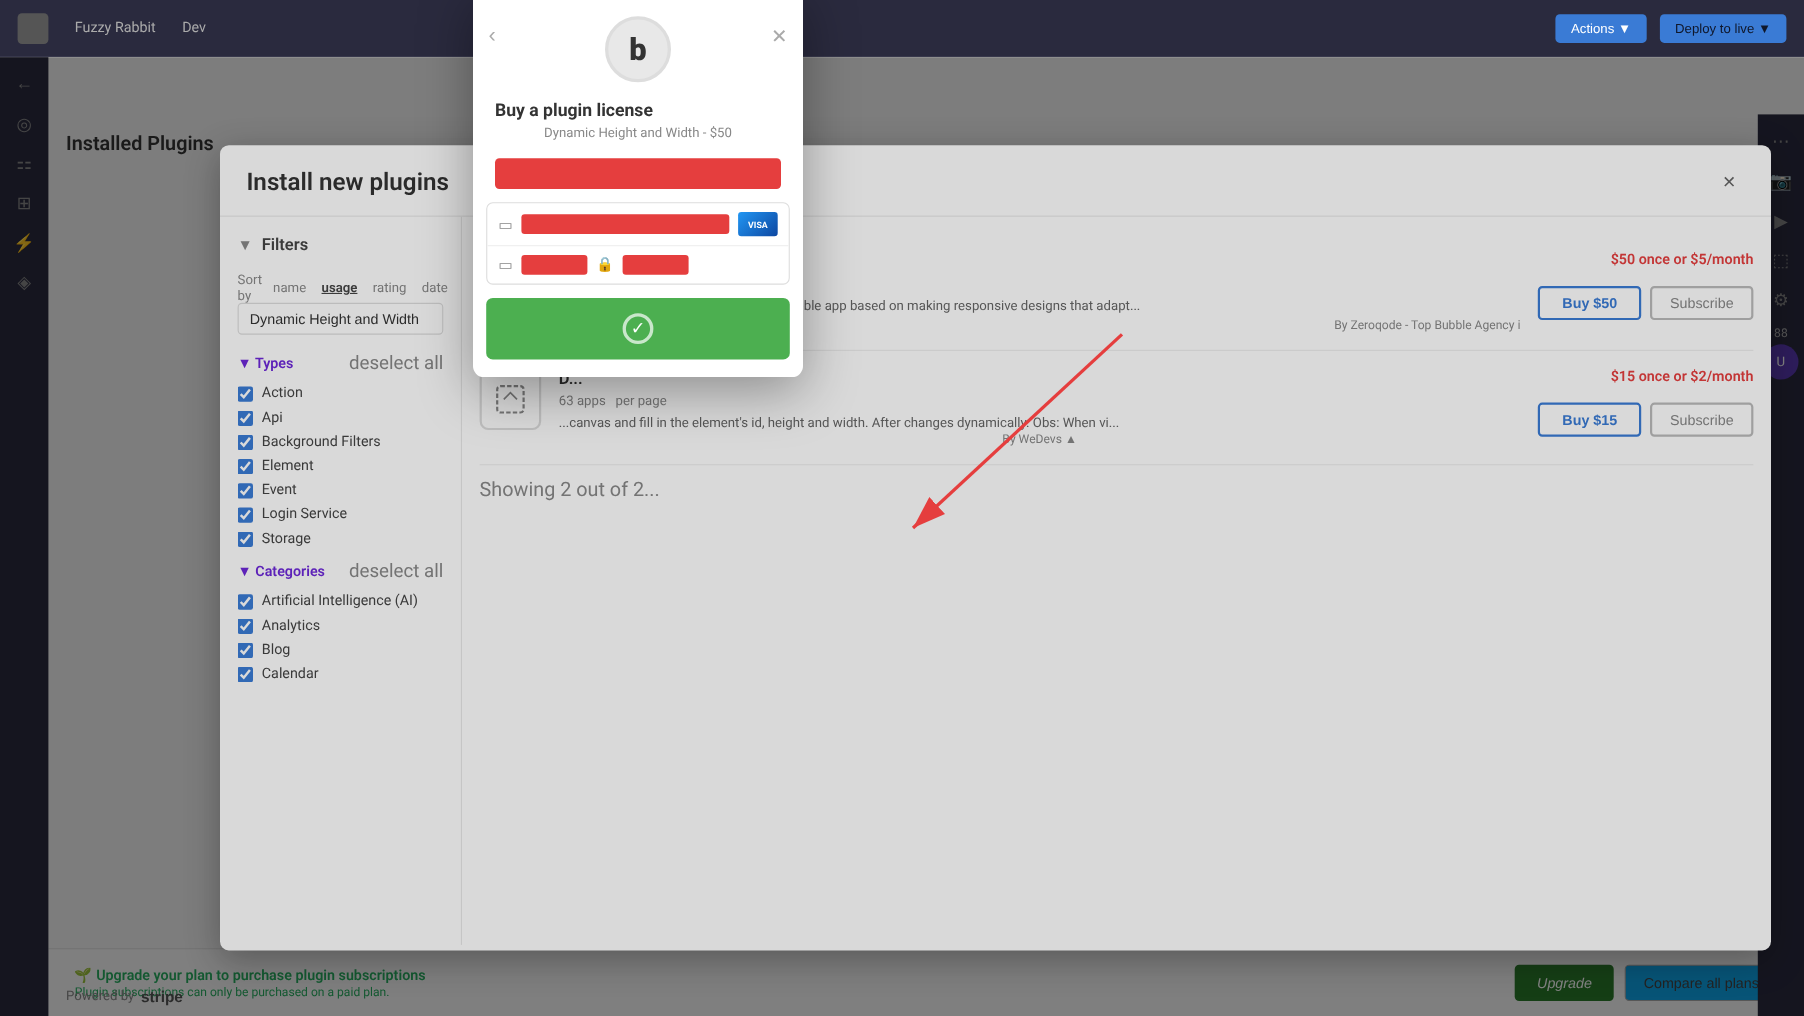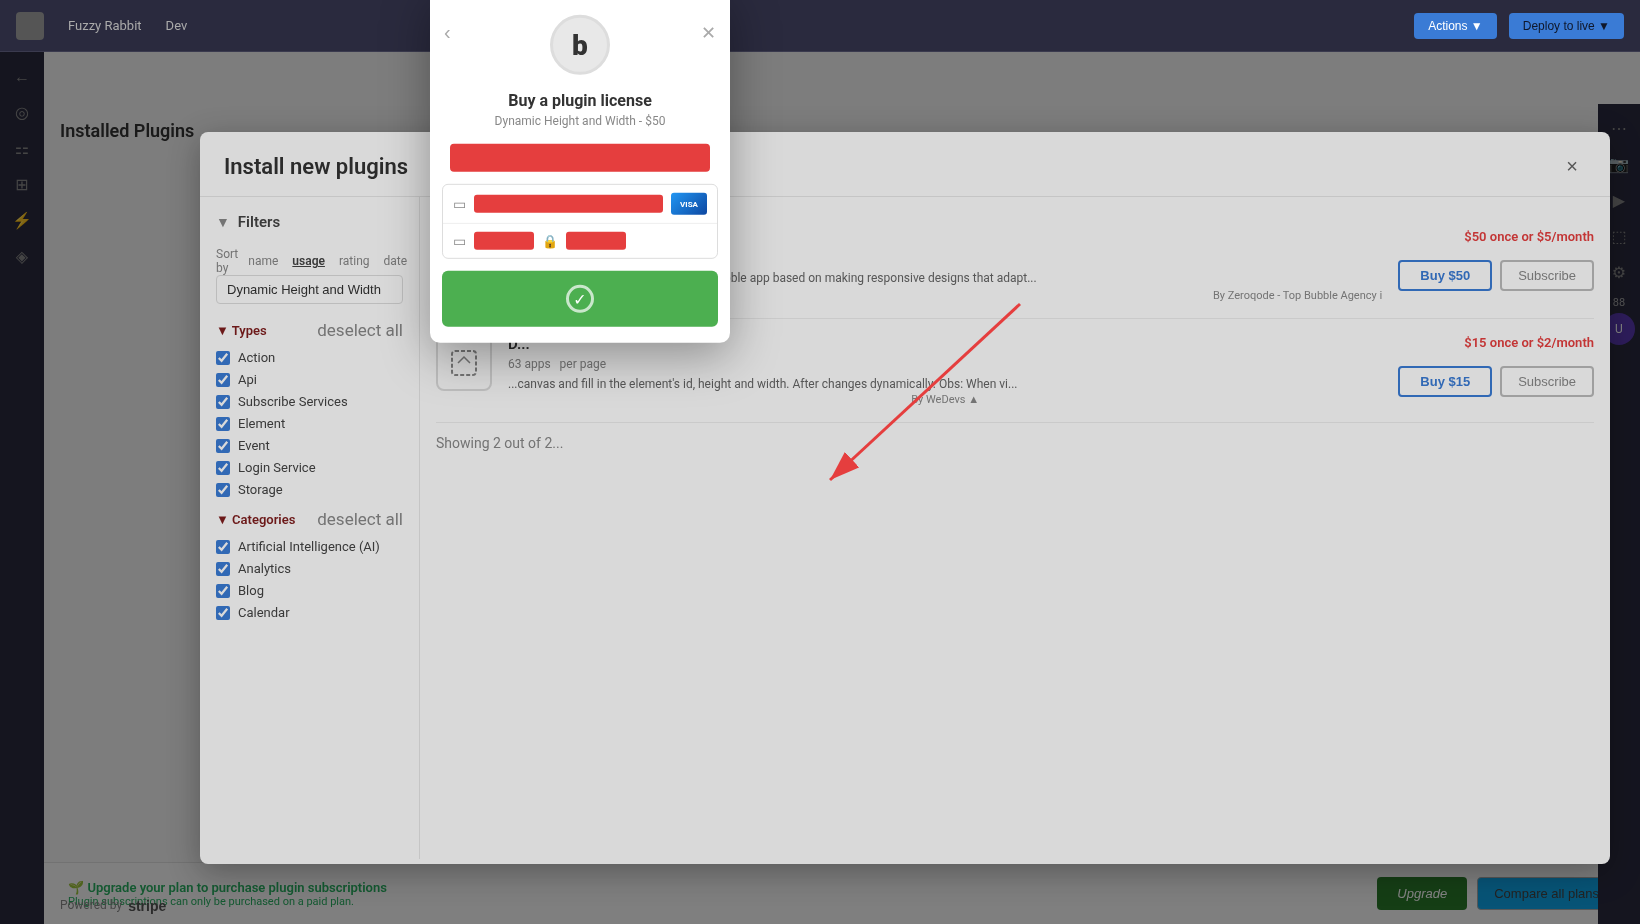--- a/index.html
+++ b/index.html
@@ -201,21 +201,21 @@
 
     .filter-section-title {
       display: flex;
       align-items: center;
       justify-content: space-between;
       margin-bottom: 10px;
     }
     .filter-section-label {
       font-size: 13px;
       font-weight: 600;
-      color: #7f1d1d;
+      color: #6d28d9;
       display: flex;
       align-items: center;
       gap: 4px;
     }
     .filter-deselect {
       font-size: 17px;
       color: #888;
       cursor: pointer;
     }
 
@@ -312,21 +312,21 @@
       padding: 6px 16px;
       font-size: 13px;
       cursor: pointer;
     }
     .plugin-buttons-row {
       display: flex;
       gap: 8px;
     }
 
     .showing-text {
-      font-size: 14px;
+      font-size: 18px;
       color: #888;
       padding: 12px 0;
     }
 
     
     .upgrade-bar {
       position: absolute;
       bottom: 0; left: 44px; right: 0;
       background: #f9f9f9;
       border-top: 1px solid #e0e0e0;
@@ -477,21 +477,20 @@
       border-radius: 50%;
       background: #e8e8e8;
       display: flex; align-items: center; justify-content: center;
       font-size: 28px;
       font-weight: 900;
       color: #333;
       border: 3px solid #ddd;
     }
 
     .buy-modal-title {
-      text-align: center;
       font-size: 16px;
       font-weight: 700;
       color: #333;
       margin: 16px 20px 4px;
     }
     .buy-modal-subtitle {
       text-align: center;
       font-size: 12px;
       color: #888;
       margin-bottom: 16px;
@@ -671,21 +670,21 @@
           <div class="filter-item">
             <input type="checkbox" class="filter-checkbox" checked="" style="">
             <span>Action</span>
           </div>
           <div class="filter-item">
             <input type="checkbox" class="filter-checkbox" checked="" style="">
             <span>Api</span>
           </div>
           <div class="filter-item">
             <input type="checkbox" class="filter-checkbox" checked="" style="">
-            <span>Subscribe Services</span>
+            <span>Background Filters</span>
           </div>
           <div class="filter-item">
             <input type="checkbox" class="filter-checkbox" checked="" style="">
             <span>Element</span>
           </div>
           <div class="filter-item">
             <input type="checkbox" class="filter-checkbox" checked="" style="">
             <span>Event</span>
           </div>
           <div class="filter-item">

